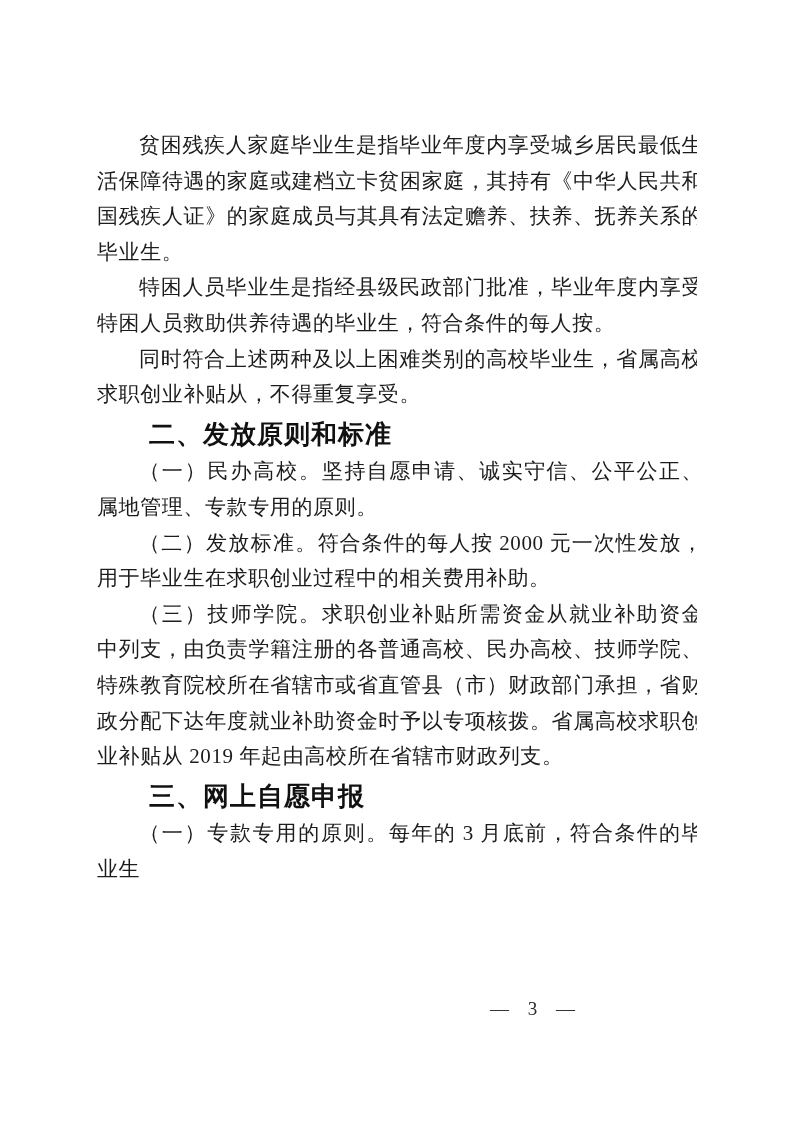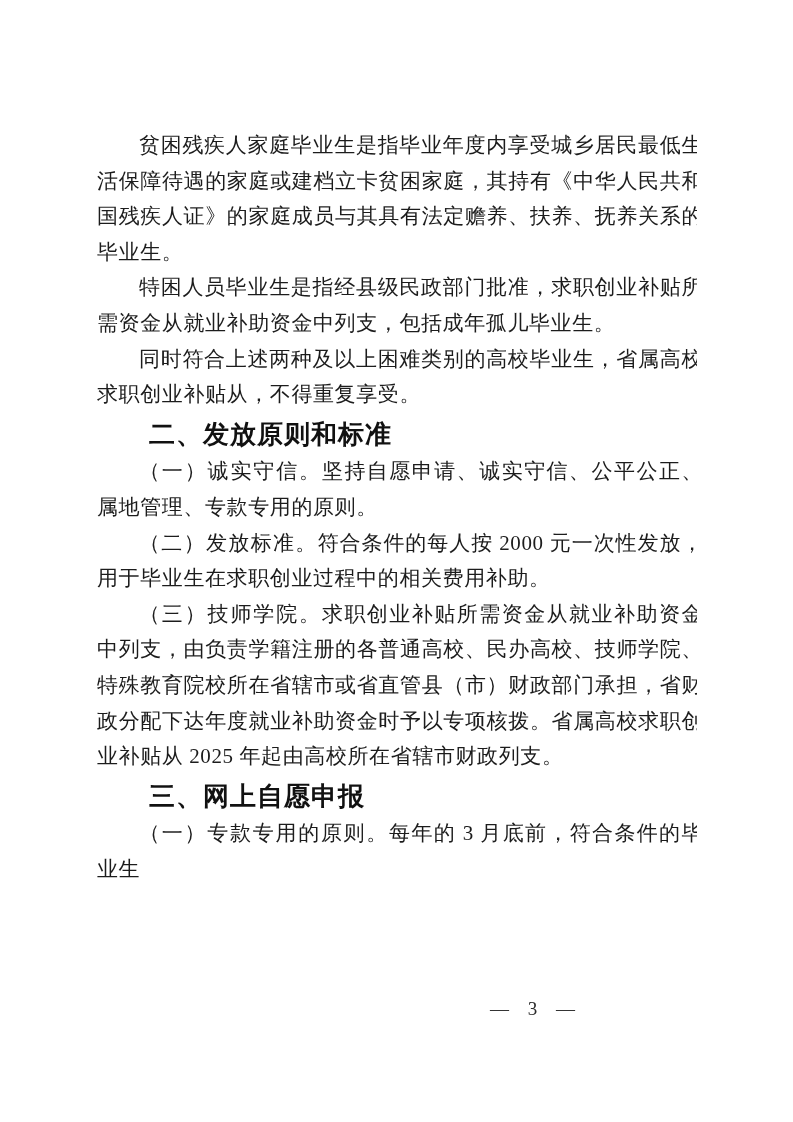--- a/index.html
+++ b/index.html
@@ -49,23 +49,23 @@
     color: #2a2a2a;
     font-family: "Liberation Serif", "DejaVu Serif", serif;
   }
 </style>
 </head>
 <body>
 
 <div class="page">
   <div class="doc-body">
       <p><span>贫困残疾人家庭毕业生是指毕业年度内享受城乡居民最低生活保障待遇的家庭或建档立卡贫困家庭，其持有《中华人民共和国残疾人证》的家庭成员与其具有法定赡养、扶养、抚养关系的毕业生。</span></p>
-      <p><span>特困人员毕业生是指经县级民政部门批准，求职创业补贴所需资金从就业补助资金中列支，包括成年孤儿毕业生。</span></p>
+      <p><span>特困人员毕业生是指经县级民政部门批准，毕业年度内享受特困人员救助供养待遇的毕业生，符合条件的每人按。</span></p>
       <p><span>同时符合上述两种及以上困难类别的高校毕业生，省属高校求职创业补贴从，不得重复享受。</span></p>
       <h2><span>二、发放原则和标准</span></h2>
-      <p><span class="item-label">（一）诚实守信。</span><span>坚持自愿申请、诚实守信、公平公正、属地管理、专款专用的原则。</span></p>
+      <p><span class="item-label">（一）民办高校。</span><span>坚持自愿申请、诚实守信、公平公正、属地管理、专款专用的原则。</span></p>
       <p><span class="item-label">（二）发放标准。</span><span>符合条件的每人按 2000 元一次性发放，用于毕业生在求职创业过程中的相关费用补助。</span></p>
-      <p><span class="item-label">（三）技师学院。</span><span>求职创业补贴所需资金从就业补助资金中列支，由负责学籍注册的各普通高校、民办高校、技师学院、特殊教育院校所在省辖市或省直管县（市）财政部门承担，省财政分配下达年度就业补助资金时予以专项核拨。省属高校求职创业补贴从 2025 年起由高校所在省辖市财政列支。</span></p>
+      <p><span class="item-label">（三）技师学院。</span><span>求职创业补贴所需资金从就业补助资金中列支，由负责学籍注册的各普通高校、民办高校、技师学院、特殊教育院校所在省辖市或省直管县（市）财政部门承担，省财政分配下达年度就业补助资金时予以专项核拨。省属高校求职创业补贴从 2019 年起由高校所在省辖市财政列支。</span></p>
       <h2><span>三、网上自愿申报</span></h2>
       <p><span class="item-label">（一）专款专用的原则。</span><span>每年的 3 月底前，符合条件的毕业生</span></p>
     </div>
   <div class="page-number">— 3 —</div>
 </div>
 
 </body></html>

